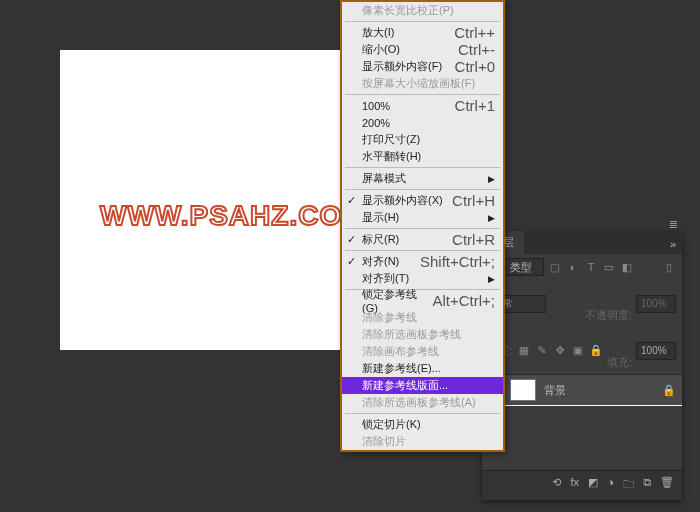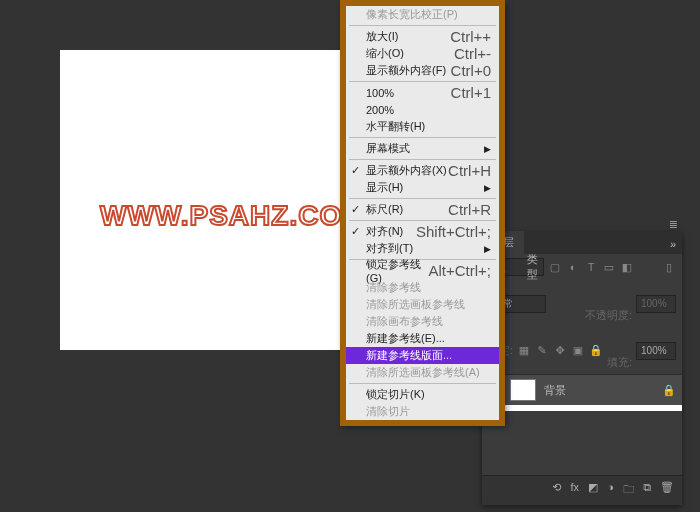--- a/index.html
+++ b/index.html
@@ -1,37 +1,37 @@
 <!DOCTYPE html>
 <html><head>
 <meta charset="utf-8">
 <style>
 *{margin:0;padding:0;box-sizing:border-box;font-family:"Microsoft YaHei",Arial,sans-serif;font-size:11px;}
 body{background:#333;width:700px;height:512px;overflow:hidden;position:relative;}
 .canvas{position:absolute;left:60px;top:50px;width:400px;height:300px;background:#fff;}
 .watermark{position:absolute;left:100px;top:200px;font-size:28px;font-weight:bold;color:#fff;letter-spacing:1px;-webkit-text-stroke:2px #c94a2e;z-index:5;}
-.menu{position:absolute;left:340px;top:0;width:165px;background:#eaeaea;border:6px solid #a16207;box-shadow:2px 2px 6px rgba(0,0,0,.4);z-index:10;}
+.menu{position:absolute;left:340px;top:0;width:165px;background:#eaeaea;border:2px solid #a16207;box-shadow:2px 2px 6px rgba(0,0,0,.4);z-index:10;}
 .menu .item{display:flex;align-items:center;padding:2px 8px 2px 20px;height:17px;position:relative;cursor:default;color:#222;}
 .menu .item.disabled{color:#999;}
 .menu .item .sc{margin-left:auto;color:#555;font-size:15px;}
 .menu .item.sel{background:#6d28d9;color:#fff;}
 .menu .sep{height:1px;background:#bbb;margin:2px 3px;}
 .menu .item .chk{position:absolute;left:5px;}
 .menu .item .arr{margin-left:auto;font-size:9px;}
 .panel{position:absolute;right:18px;top:232px;width:200px;background:#3b3b3b;color:#bbb;z-index:8;box-shadow:0 2px 6px rgba(0,0,0,.5);}
 .panel .tabbar{display:flex;background:#2e2e2e;height:22px;align-items:flex-end;}
 .panel .tab{padding:4px 10px;background:#3b3b3b;font-size:11px;}
 .panel .tabclose{margin-left:auto;padding:4px 6px;}
 .panel .burger{position:absolute;right:4px;top:-14px;color:#999;}
 .panel .row{display:flex;align-items:center;padding:4px 6px;gap:4px;}
 .panel .search{display:flex;align-items:center;background:#333;border:1px solid #222;padding:1px 4px;height:18px;width:56px;}
 .panel select,.panel .dd{background:#333;border:1px solid #222;color:#aaa;height:18px;font-size:10px;padding:0 4px;display:inline-flex;align-items:center;}
 .panel .ico{width:14px;text-align:center;color:#888;font-size:11px;}
 .panel .disabled{color:#666;}
-.panel .layer{display:flex;align-items:center;padding:4px 6px;border-top:1px solid #2a2a2a;border-bottom:6px solid #ffffff;background:#4a4a4a;}
+.panel .layer{display:flex;align-items:center;padding:4px 6px;border-top:1px solid #2a2a2a;border-bottom:1px solid #ffffff;background:#4a4a4a;}
 .panel .thumb{width:26px;height:22px;background:#fff;border:1px solid #777;margin:0 8px;}
 .panel .spacer{height:64px;}
 .panel .footer{display:flex;gap:9px;padding:5px 8px;border-top:1px solid #222;background:#333;justify-content:flex-end;color:#aaa;font-size:11px;}
 .panel .footer span{cursor:pointer;}
 .panel .opLabel{margin-left:auto;margin-top:24px;}
 </style>
 </head>
 <body>
 
 <div class="canvas"></div>
@@ -47,27 +47,33 @@
       <span class="sc">Ctrl++</span>
     </div>
     <div class="item">
       <span>缩小(O)</span>
       <span class="sc">Ctrl+-</span>
     </div>
     <div class="item">
       <span>显示额外内容(F)</span>
       <span class="sc">Ctrl+0</span>
     </div>
+    <div class="item disabled">
+      <span>按屏幕大小缩放画板(F)</span>
+    </div>
     <div class="sep"></div>
     <div class="item">
       <span>100%</span>
       <span class="sc">Ctrl+1</span>
     </div>
     <div class="item">
       <span>200%</span>
+    </div>
+    <div class="item">
+      <span>打印尺寸(Z)</span>
     </div>
     <div class="item">
       <span>水平翻转(H)</span>
     </div>
     <div class="sep"></div>
     <div class="item">
       <span>屏幕模式</span>
       <span class="arr">▶</span>
     </div>
     <div class="sep"></div>
@@ -130,21 +136,21 @@
 
 <div class="panel">
   <div class="burger">≣</div>
   <div class="tabbar">
     <div class="tab">图层</div>
     <div class="tabclose">»</div>
   </div>
   <div class="row">
     <div class="search">
       <span>🔍</span>
-      <span style="margin-left:20px;">类型</span>
+      <span style="margin-left:3px;">类型</span>
     </div>
     <span class="ico">▢</span>
     <span class="ico">◐</span>
     <span class="ico">T</span>
     <span class="ico">▭</span>
     <span class="ico">◧</span>
     <span class="ico" style="margin-left:auto;">▯</span>
   </div>
   <div class="row">
     <div class="dd" style="width:58px;">正常</div>

